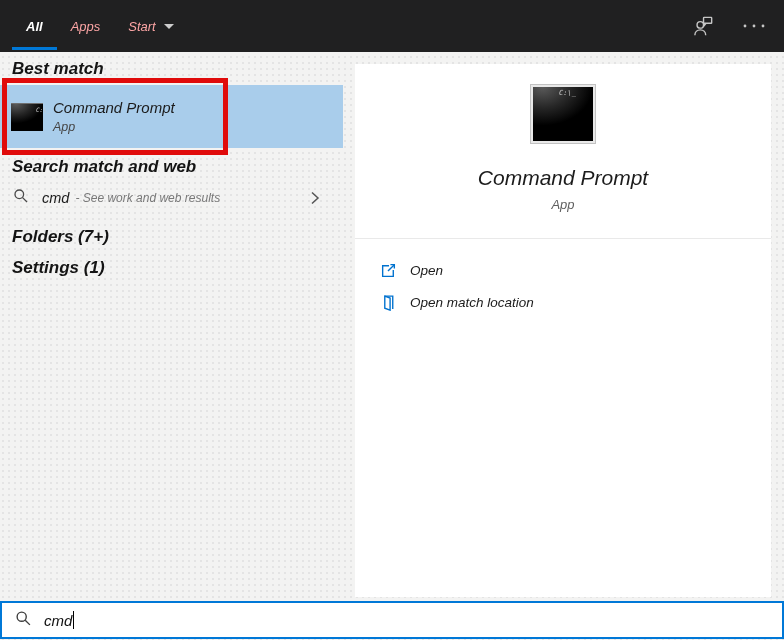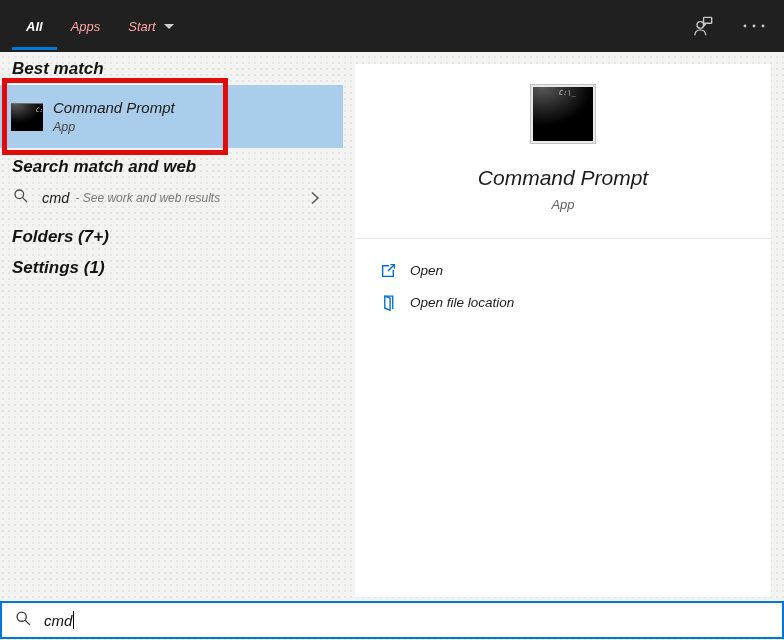--- a/index.html
+++ b/index.html
@@ -193,21 +193,21 @@
           <path d="M7.5 8.5 L13.5 2.5"></path>
           <path d="M9.8 2.5 H13.5 V6.2"></path>
         </svg>
         <span>Open</span>
       </div>
       <div class="action-row">
         <svg width="17" height="17" viewBox="0 0 16 16" fill="none" stroke="#0072cf" stroke-width="1.3">
           <path d="M4.5 2 H12 V14"></path>
           <path d="M4.5 2 L9.5 3.8 V15.2 L4.5 13.4 Z"></path>
         </svg>
-        <span>Open file location</span>
+        <span>Open match location</span>
       </div>
     </div>
   </section>
 
   <div class="search-bar">
     <span>
       <svg width="17" height="17" viewBox="0 0 16 16" fill="none" stroke="#3d3d3d" stroke-width="1.3">
         <circle cx="6.3" cy="6.3" r="4.3"></circle>
           <path d="M9.6 9.6 L14 14"></path>
       </svg>

